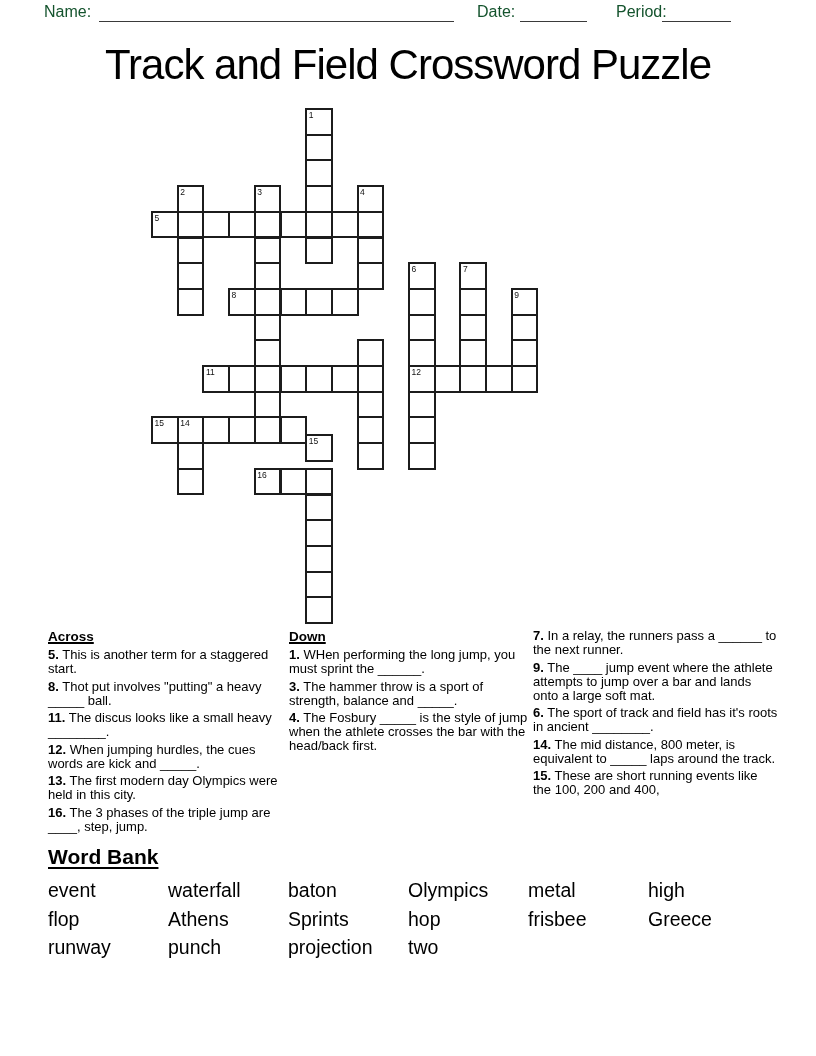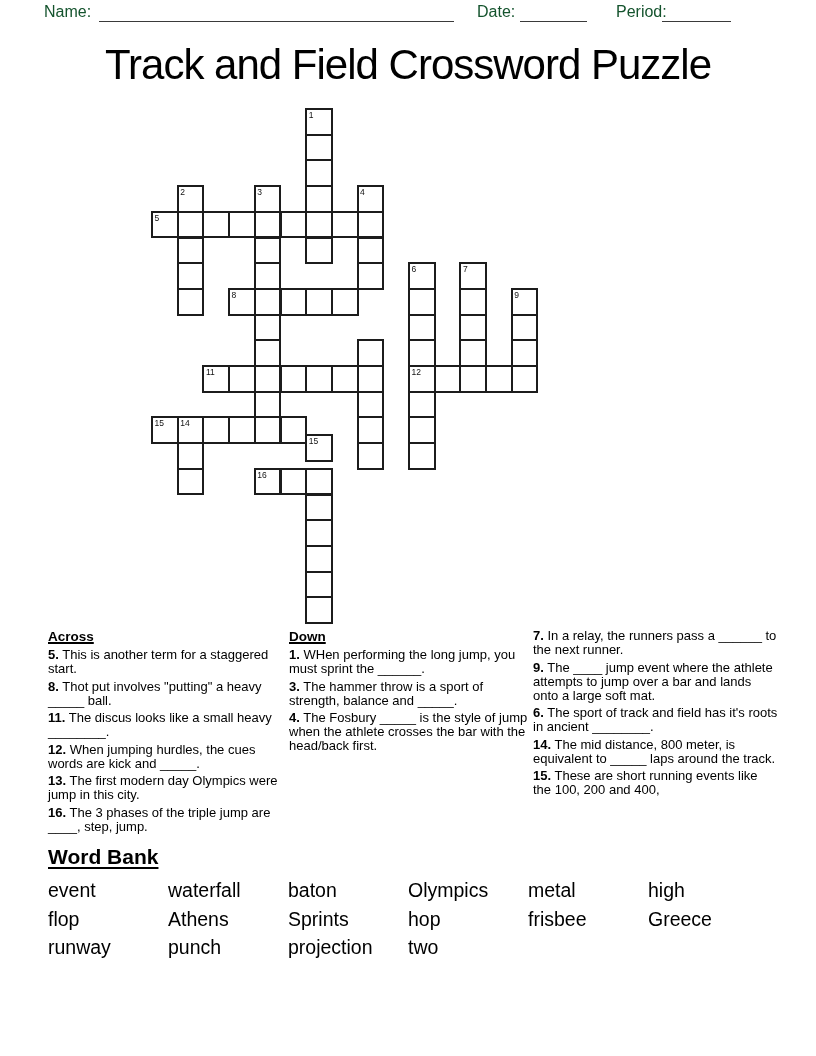--- a/index.html
+++ b/index.html
@@ -193,21 +193,21 @@
       <div class="cell" style="left: 127.5px; top: 358.8px;"></div>
     </div>
 
   <div class="clues-col" id="col-across">
     <p class="clue-header">Across</p>
     <div>
         <p class="clue"><b class="cnum">5.</b> <span>This is another term for a staggered start.</span></p>
         <p class="clue"><b class="cnum">8.</b> <span>Thot put involves "putting" a heavy _____ ball.</span></p>
         <p class="clue"><b class="cnum">11.</b> <span>The discus looks like a small heavy ________.</span></p>
         <p class="clue"><b class="cnum">12.</b> <span>When jumping hurdles, the cues words are kick and _____.</span></p>
-        <p class="clue"><b class="cnum">13.</b> <span>The first modern day Olympics were jump in this city.</span></p>
+        <p class="clue"><b class="cnum">13.</b> <span>The first modern day Olympics were held in this city.</span></p>
         <p class="clue"><b class="cnum">16.</b> <span>The 3 phases of the triple jump are ____, step, jump.</span></p>
       </div>
   </div>
 
   <div class="clues-col" id="col-down">
     <p class="clue-header">Down</p>
     <div>
         <p class="clue"><b class="cnum">1.</b> <span>WHen performing the long jump, you must sprint the ______.</span></p>
         <p class="clue"><b class="cnum">3.</b> <span>The hammer throw is a sport of strength, balance and _____.</span></p>
         <p class="clue"><b class="cnum">4.</b> <span>The Fosbury _____ is the style of jump when the athlete crosses the bar with the head/back first.</span></p>

